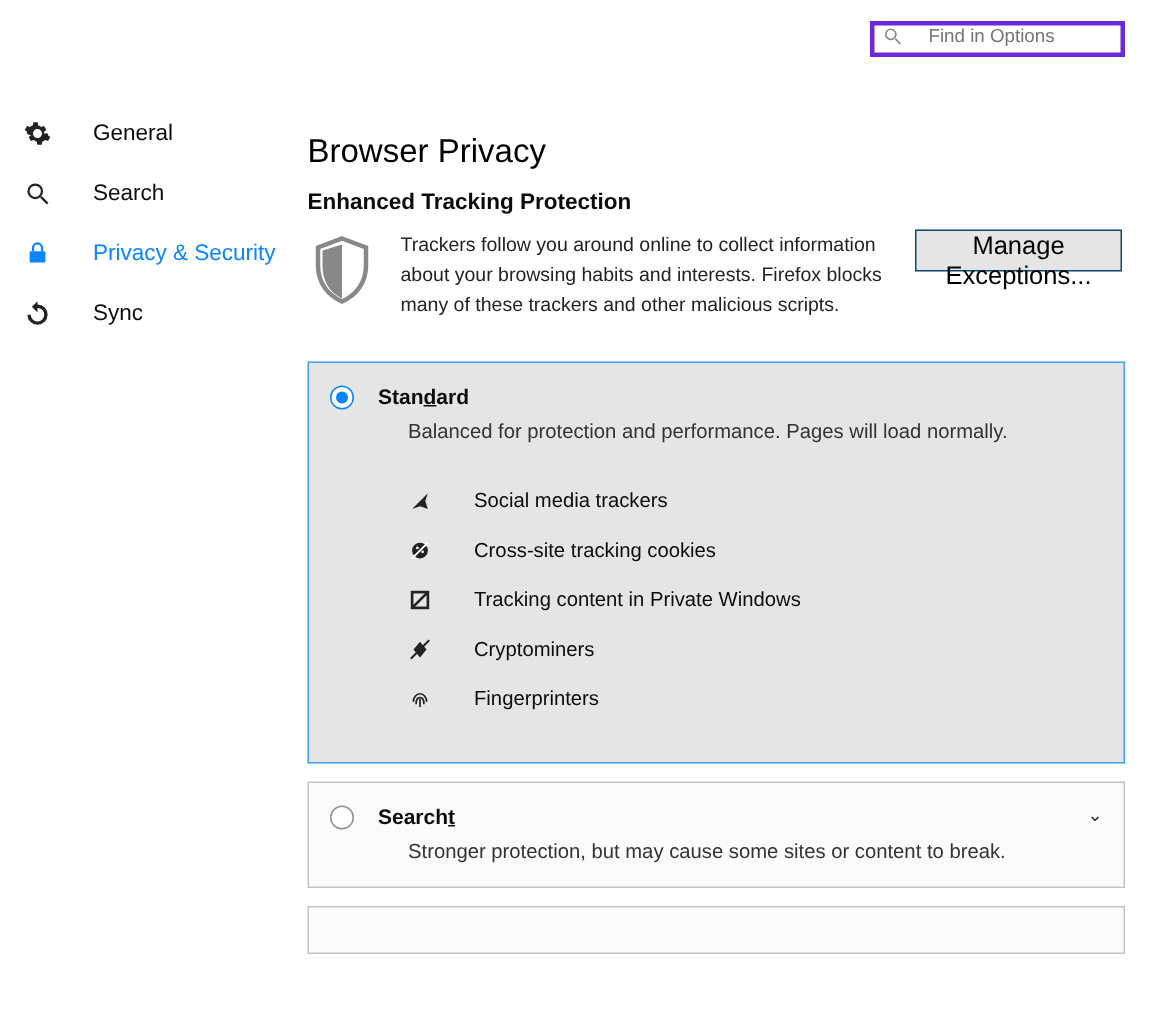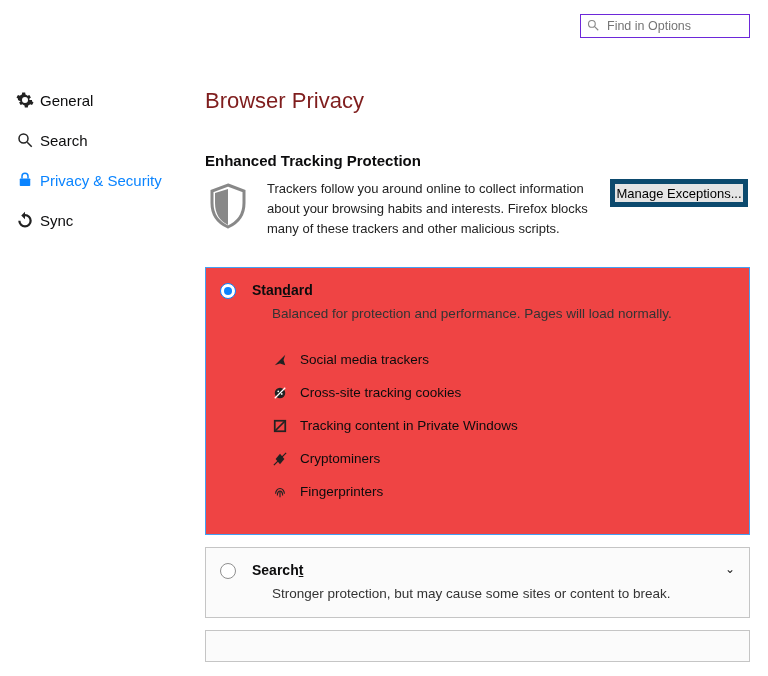--- a/index.html
+++ b/index.html
@@ -12,92 +12,91 @@
   height: 676px;
   overflow: hidden;
 }
 .topbar {
   display: flex;
   justify-content: flex-end;
   padding: 14px 18px 0 0;
 }
 .search-wrap {
   display: flex;
-  align-items: center;
+  align-items: flex-start;
   width: 170px;
   height: 24px;
-  border: 1px solid #6d28d9;
+  border: 3px solid #6d28d9;
   background: #fff;
   padding: 0 6px;
-  gap: 8px;
+  gap: 18px;
 }
 .search-wrap svg { flex: 0 0 auto; }
 .search-wrap input {
   border: none;
   outline: none;
   font-size: 12.5px;
   width: 100%;
   color: #777;
   background: transparent;
 }
 .layout { display: flex; }
 .sidebar {
   width: 205px;
   padding: 42px 0 0 14px;
 }
 .nav-item {
   display: flex;
-  align-items: center;
-  gap: 4px;
+  gap: 26px;
   height: 40px;
   font-size: 15px;
   color: #0c0c0d;
   cursor: pointer;
 }
 .nav-item.active { color: #0a84ff; }
 .nav-item .ico { width: 22px; display: flex; justify-content: center; }
 .main {
   flex: 1;
   padding: 50px 18px 0 0;
 }
 .page-title {
   font-size: 22px;
   font-weight: 400;
-  color: #7f1d1d;
-  margin-bottom: 38px;
+  color: #000000;
+  margin-bottom: 12px;
 }
 .section-heading {
   font-size: 15px;
   font-weight: 600;
   margin-bottom: 10px;
 }
 .intro-row { display: flex; gap: 16px; }
 .shield-col { width: 46px; display:flex; justify-content:center; padding-top:4px; }
 .intro-text { flex: 1; font-size: 13px; line-height: 1.55; color: #222; }
 .learn-link { color: #0a84ff; margin-top: 8px; cursor: pointer; }
 .btn-col { width: 140px; }
 .manage-btn {
   width: 138px;
   height: 28px;
-  font-size: 13px;
-  border: 5px solid #0c4a6e;
+  font-size: 17px;
+  border: 1px solid #0c4a6e;
   background: #e5e5e5;
   cursor: pointer;
 }
 .option-card {
   position: relative;
   margin-top: 12px;
   border: 1px solid #c5c5c5;
   padding: 14px 18px 16px 46px;
   background: #fbfbfb;
 }
 .option-card.selected {
   margin-top: 28px;
   border: 1px solid #44a0f3;
-  background: #ef4444;
+  background: #e5e5e5;
   padding-bottom: 26px;
 }
 .radio {
   position: absolute;
   left: 14px; top: 15px;
   width: 16px; height: 16px;
   border: 1px solid #8f8f8f;
   border-radius: 50%;
   background: #fff;
 }
@@ -107,21 +106,21 @@
   position: absolute;
   left: 3px; top: 3px;
   width: 8px; height: 8px;
   border-radius: 50%;
   background: #0a84ff;
 }
 .opt-label { font-weight: 600; font-size: 14px; }
 .opt-label .ul { text-decoration: underline; }
 .opt-desc { font-size: 13.5px; color: #333; margin-top: 8px; margin-left: 20px; }
 .tracker-list { margin-top: 22px; }
-.tracker-item { display:flex; align-items:center; gap:12px; padding: 9px 0 9px 20px; font-size: 13.5px; }
+.tracker-item { display:flex; align-items:center; gap:28px; padding: 9px 0 9px 20px; font-size: 13.5px; }
 .ticon { width: 16px; display:flex; justify-content:center; }
 .chev {
   position: absolute;
   right: 14px; top: 14px;
   font-size: 12px;
   color: #222;
 }
 </style>
 </head>
 <body>

